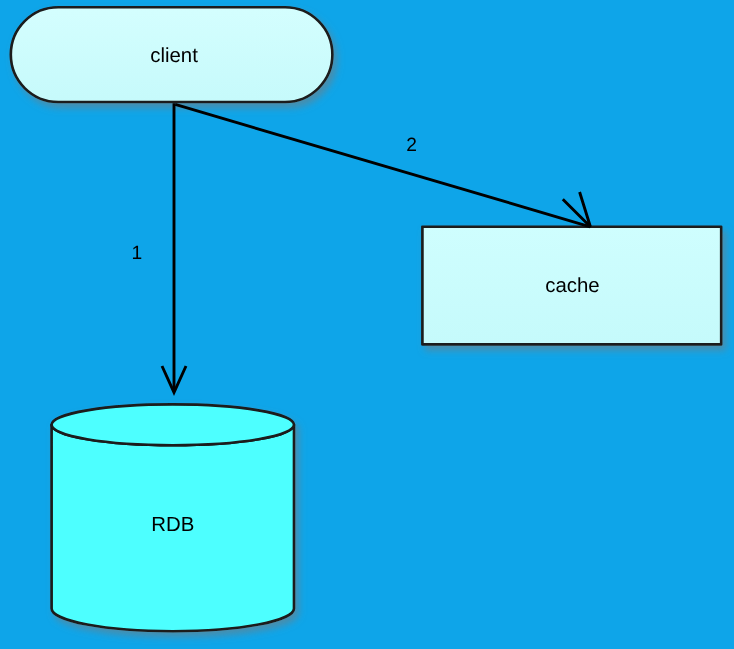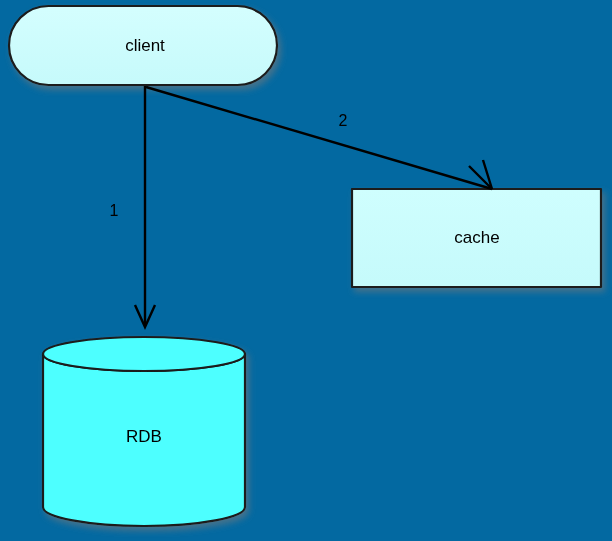--- a/index.html
+++ b/index.html
@@ -4,21 +4,21 @@
 <style>
   html, body {
     margin: 0;
     padding: 0;
     background: #ffffff;
   }
   #canvas {
     position: relative;
     width: 612px;
     height: 541px;
-    background: #0369a1;
+    background: #0ea5e9;
     overflow: hidden;
     font-family: "Liberation Sans", sans-serif;
   }
   #diagram-svg {
     position: absolute;
     left: 0;
     top: 0;
     width: 612px;
     height: 541px;
   }

